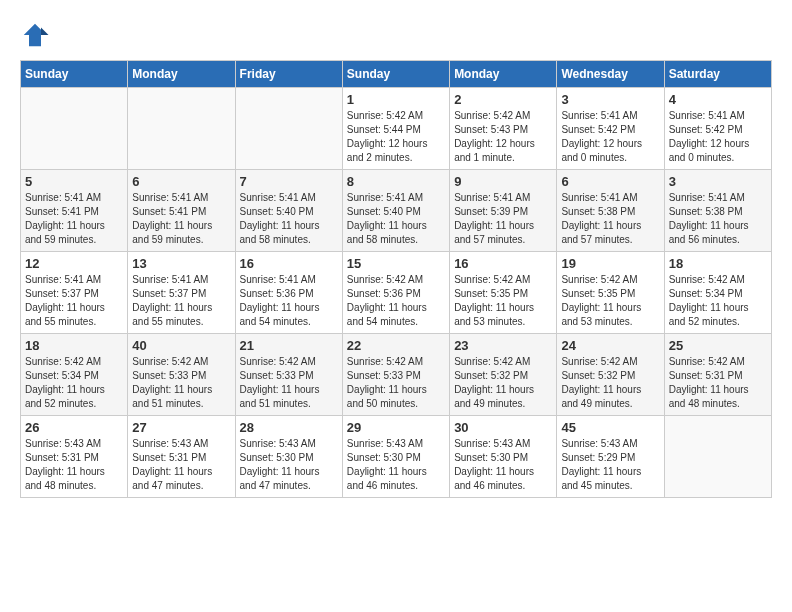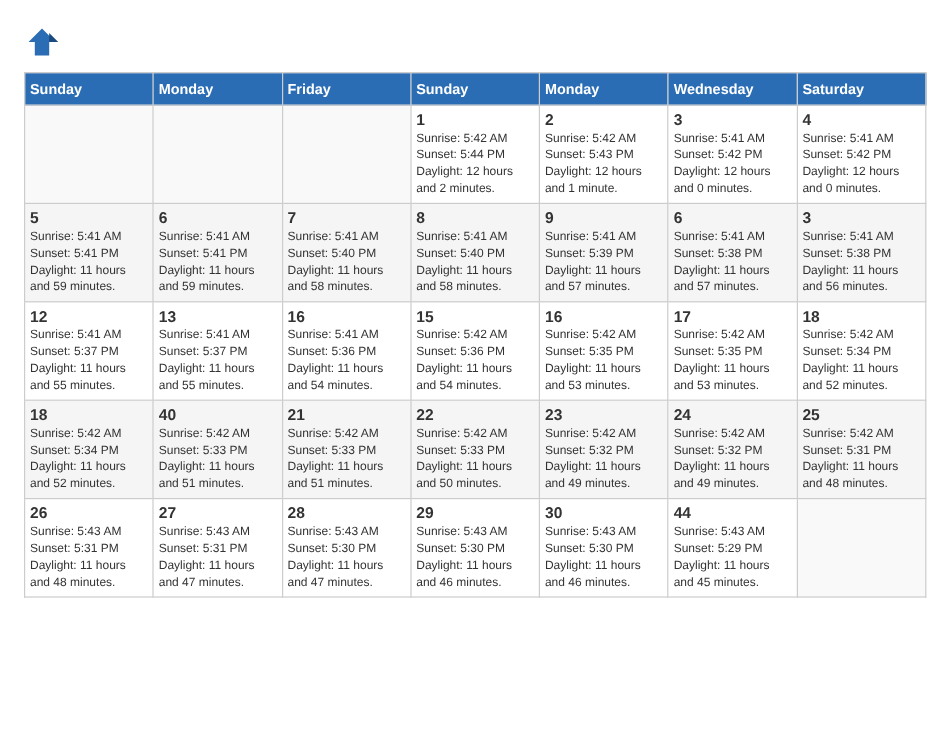--- a/index.html
+++ b/index.html
@@ -186,21 +186,21 @@
         </td>
         <td>
           <span class="day-number">15</span>
           <div class="day-info">Sunrise: 5:42 AM<br>Sunset: 5:36 PM<br>Daylight: 11 hours<br>and 54 minutes.</div>
         </td>
         <td>
           <span class="day-number">16</span>
           <div class="day-info">Sunrise: 5:42 AM<br>Sunset: 5:35 PM<br>Daylight: 11 hours<br>and 53 minutes.</div>
         </td>
         <td>
-          <span class="day-number">17</span>
+          <span class="day-number">19</span>
           <div class="day-info">Sunrise: 5:42 AM<br>Sunset: 5:35 PM<br>Daylight: 11 hours<br>and 53 minutes.</div>
         </td>
         <td>
           <span class="day-number">18</span>
           <div class="day-info">Sunrise: 5:42 AM<br>Sunset: 5:34 PM<br>Daylight: 11 hours<br>and 52 minutes.</div>
         </td>
       </tr>
       <tr>
         <td>
           <span class="day-number">18</span>
@@ -246,19 +246,19 @@
         </td>
         <td>
           <span class="day-number">29</span>
           <div class="day-info">Sunrise: 5:43 AM<br>Sunset: 5:30 PM<br>Daylight: 11 hours<br>and 46 minutes.</div>
         </td>
         <td>
           <span class="day-number">30</span>
           <div class="day-info">Sunrise: 5:43 AM<br>Sunset: 5:30 PM<br>Daylight: 11 hours<br>and 46 minutes.</div>
         </td>
         <td>
-          <span class="day-number">44</span>
+          <span class="day-number">45</span>
           <div class="day-info">Sunrise: 5:43 AM<br>Sunset: 5:29 PM<br>Daylight: 11 hours<br>and 45 minutes.</div>
         </td>
         <td class="empty"></td>
       </tr>
     </tbody>
 </table>
 
 </body></html>

